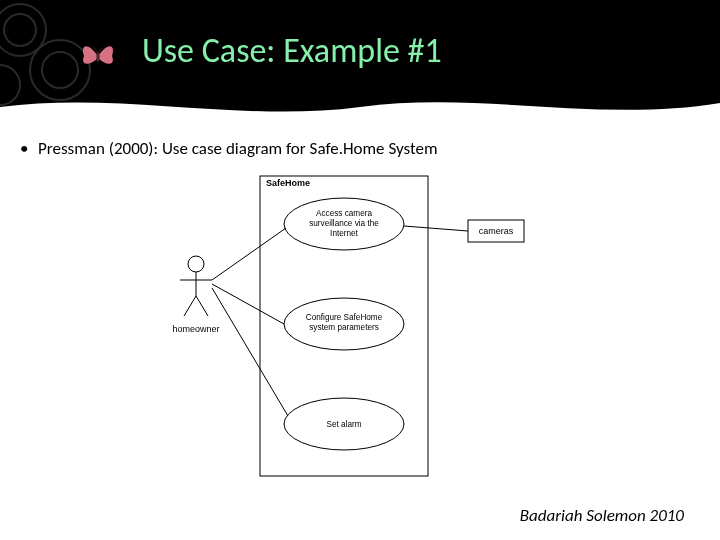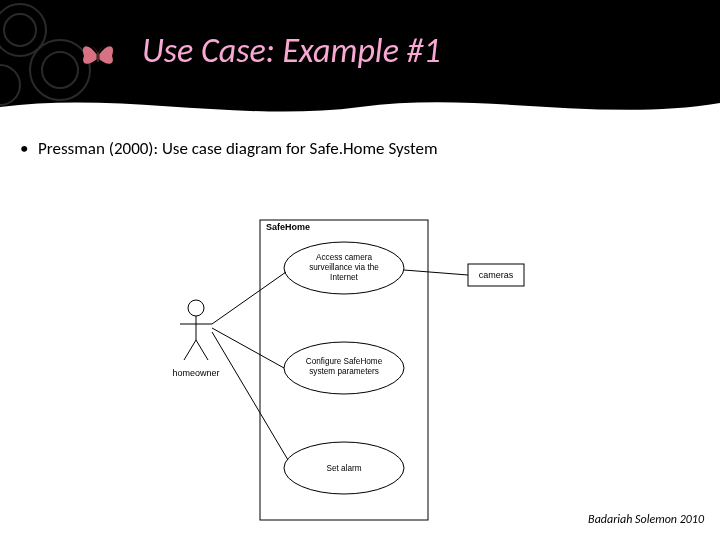--- a/index.html
+++ b/index.html
@@ -11,34 +11,34 @@
   }
   .header-band {
     position: absolute; top: 0; left: 0; width: 720px; height: 120px;
     background: #000000; overflow: hidden;
   }
   .header-band svg.wavy { position: absolute; left: 0; bottom: -1px; width: 720px; height: 32px; }
   .swirl { position: absolute; left: -10px; top: -10px; width: 120px; height: 130px; }
   .butterfly { position: absolute; left: 78px; top: 36px; width: 40px; height: 40px; }
   .slide-title {
     position: absolute; left: 142px; top: 30px;
-    color: #f9a8d4; font-size: 34px; font-weight: 400; font-style: italic;
+    color: #86efac; font-size: 34px; font-weight: 400;
   }
   .bullet-row {
     position: absolute; left: 20px; top: 138px; right: 20px;
     font-size: 17px; color: #000000; display: flex;
   }
   .bullet-row .dot { width: 18px; flex: 0 0 18px; }
   .diagram-wrap {
     position: absolute; left: 168px; top: 170px;
-    width: 400px; height: 310px; margin-top: 44px;
+    width: 400px; height: 310px;
   }
   .footer-credit {
-    position: absolute; right: 16px; bottom: 14px;
-    font-size: 12px; font-style: italic; color: #000000; text-align: right;
+    position: absolute; right: 36px; bottom: 14px;
+    font-size: 17px; font-style: italic; color: #000000; text-align: right;
   }
   .diag-label { font-family: Arial, sans-serif; }
 </style>
 </head>
 <body>
 
 <div class="header-band">
   <svg class="swirl" viewBox="0 0 120 130">
     <g fill="none" stroke="#2a2a2a" stroke-width="2">
       <circle cx="30" cy="40" r="26"></circle>

